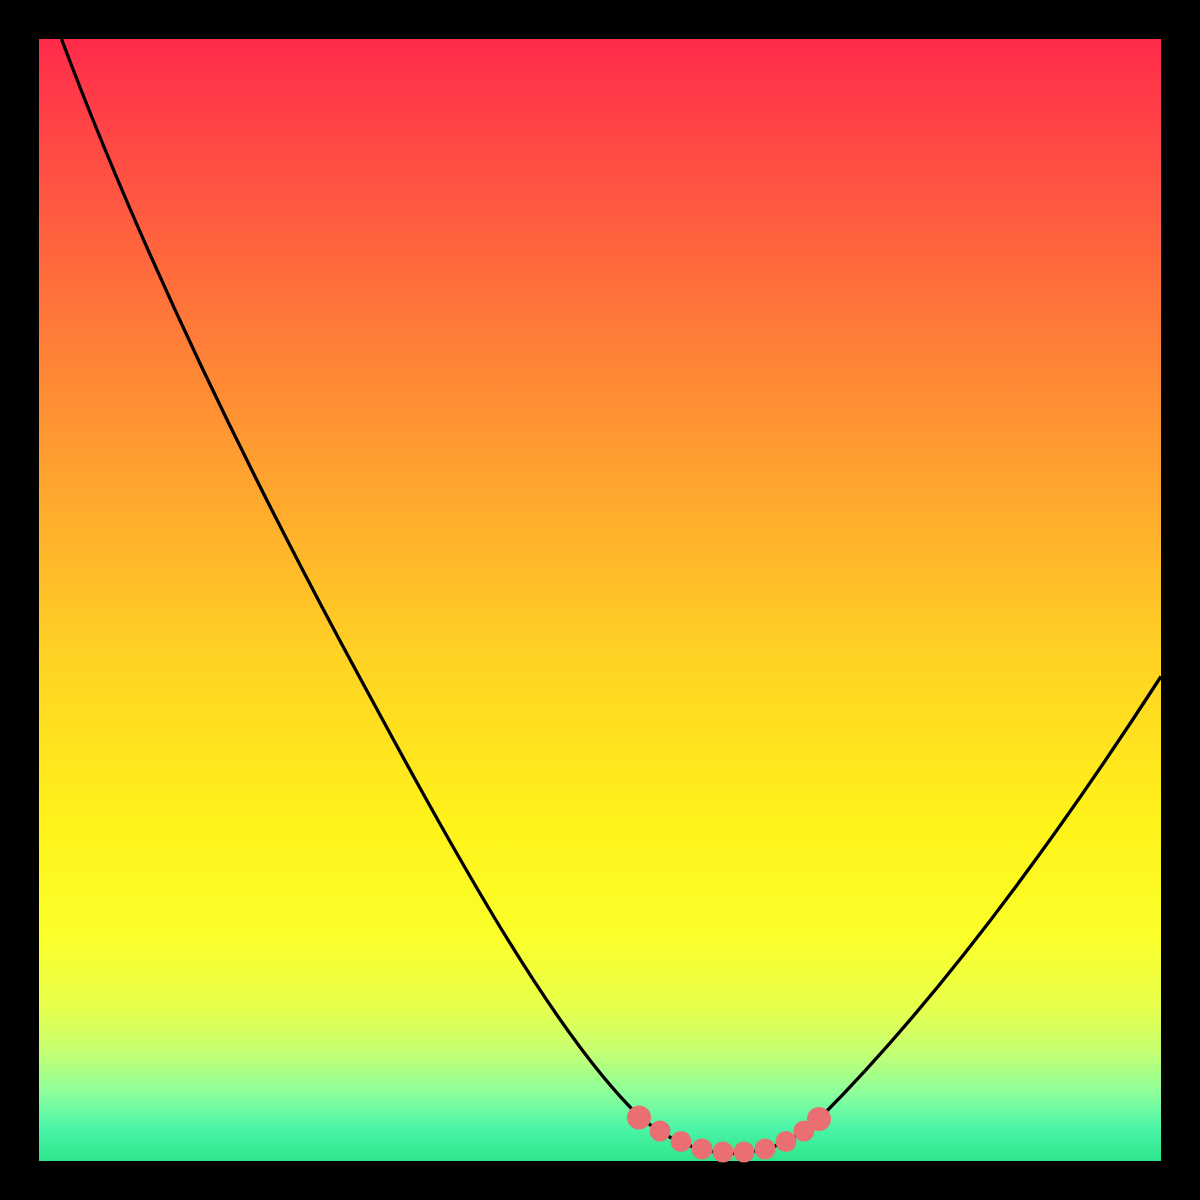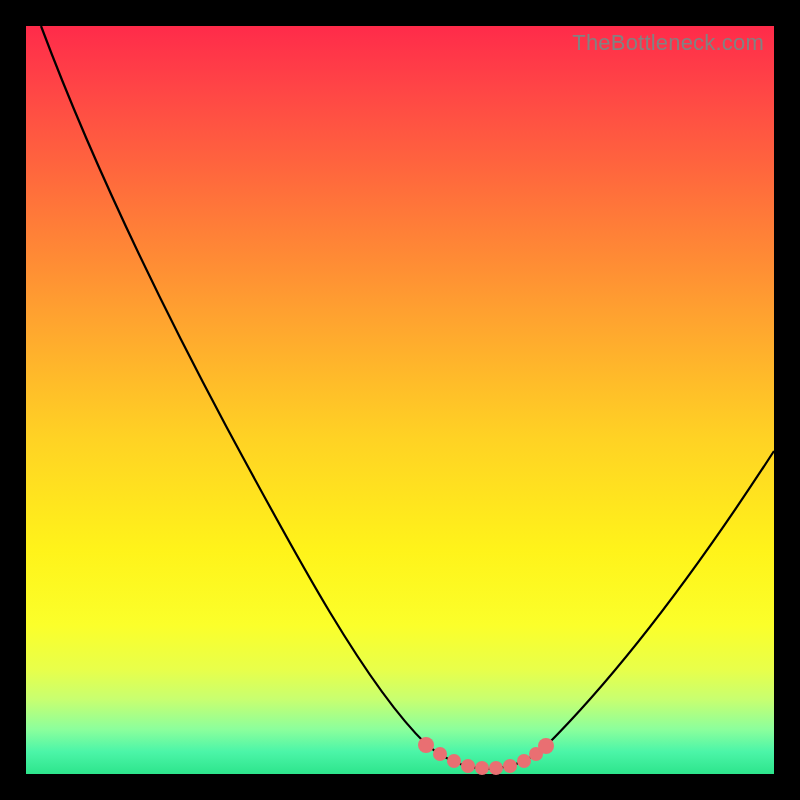--- a/index.html
+++ b/index.html
@@ -54,21 +54,20 @@
     width: 748px;
     height: 748px;
     overflow: visible;
   }
 </style>
 </head>
 <body>
 
 <div class="container">
   <div class="plot-area">
-    <div class="watermark">TheBottleneck.com</div>
     <svg class="curve" viewBox="0 0 748 748" preserveAspectRatio="none">
 
       <path d="M 15 0
                C 60 120, 120 250, 200 400
                C 270 530, 340 660, 400 718
                C 420 735, 440 742, 460 743
                C 480 743, 500 738, 520 720
                C 600 640, 680 530, 748 425" stroke="#000" stroke-width="2.2" fill="none"></path>
 
       <g>

